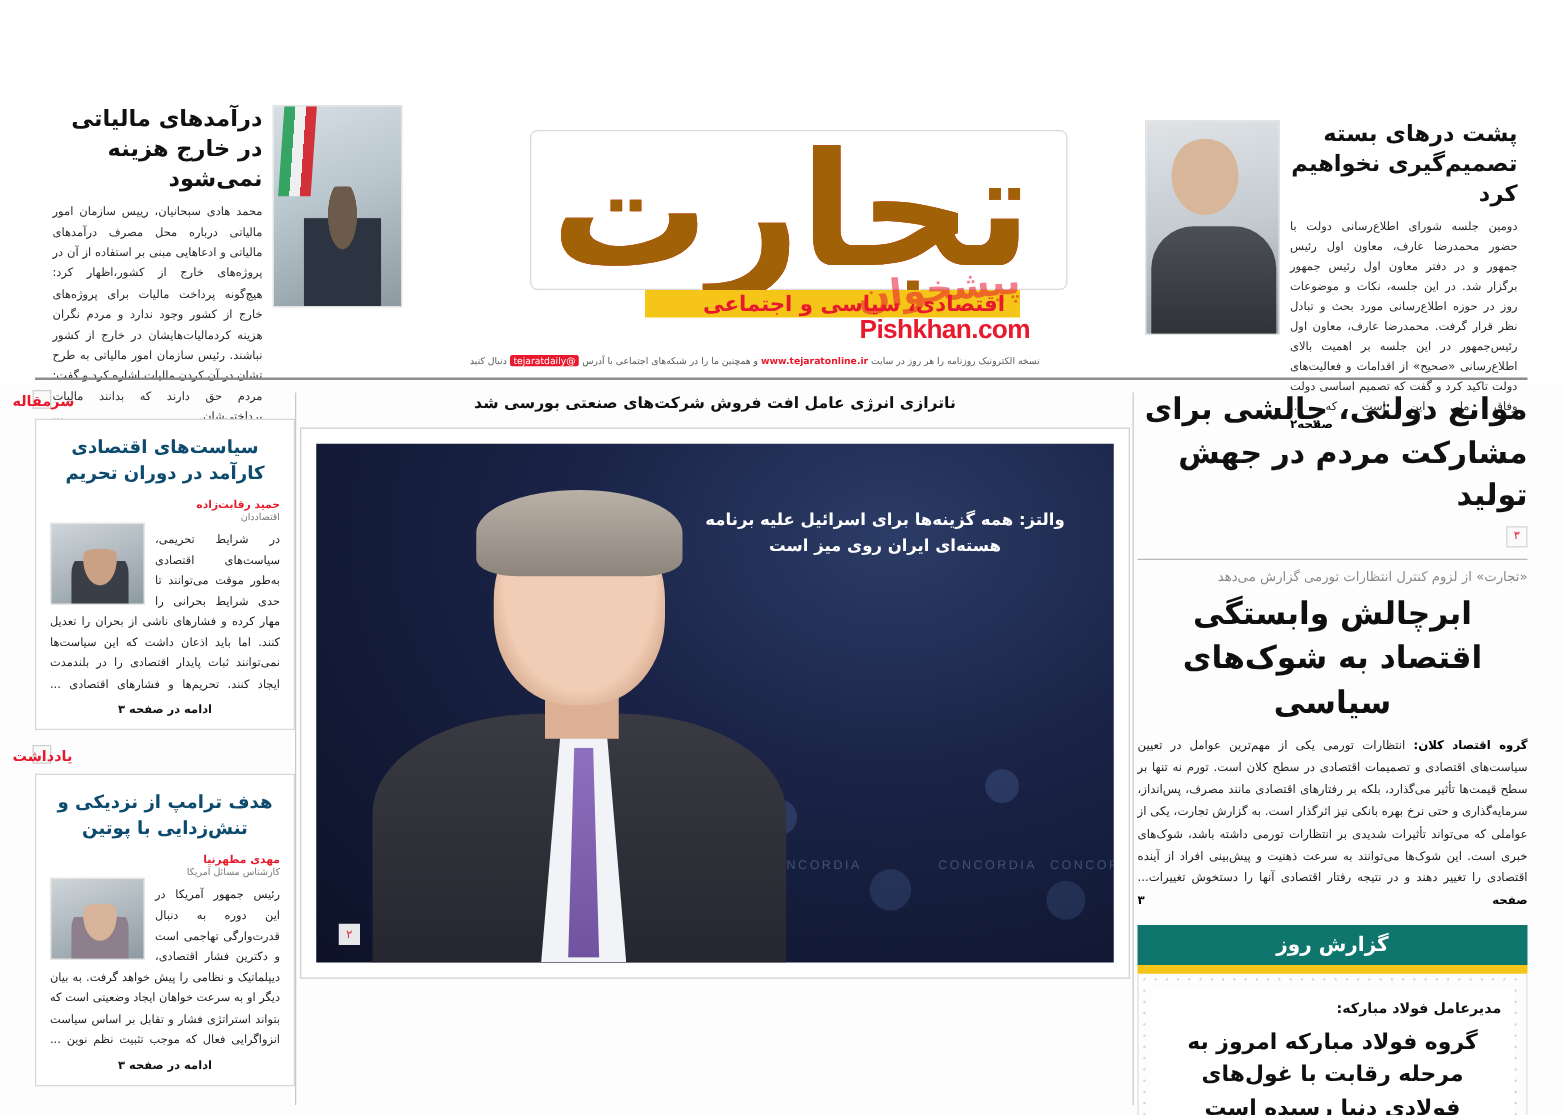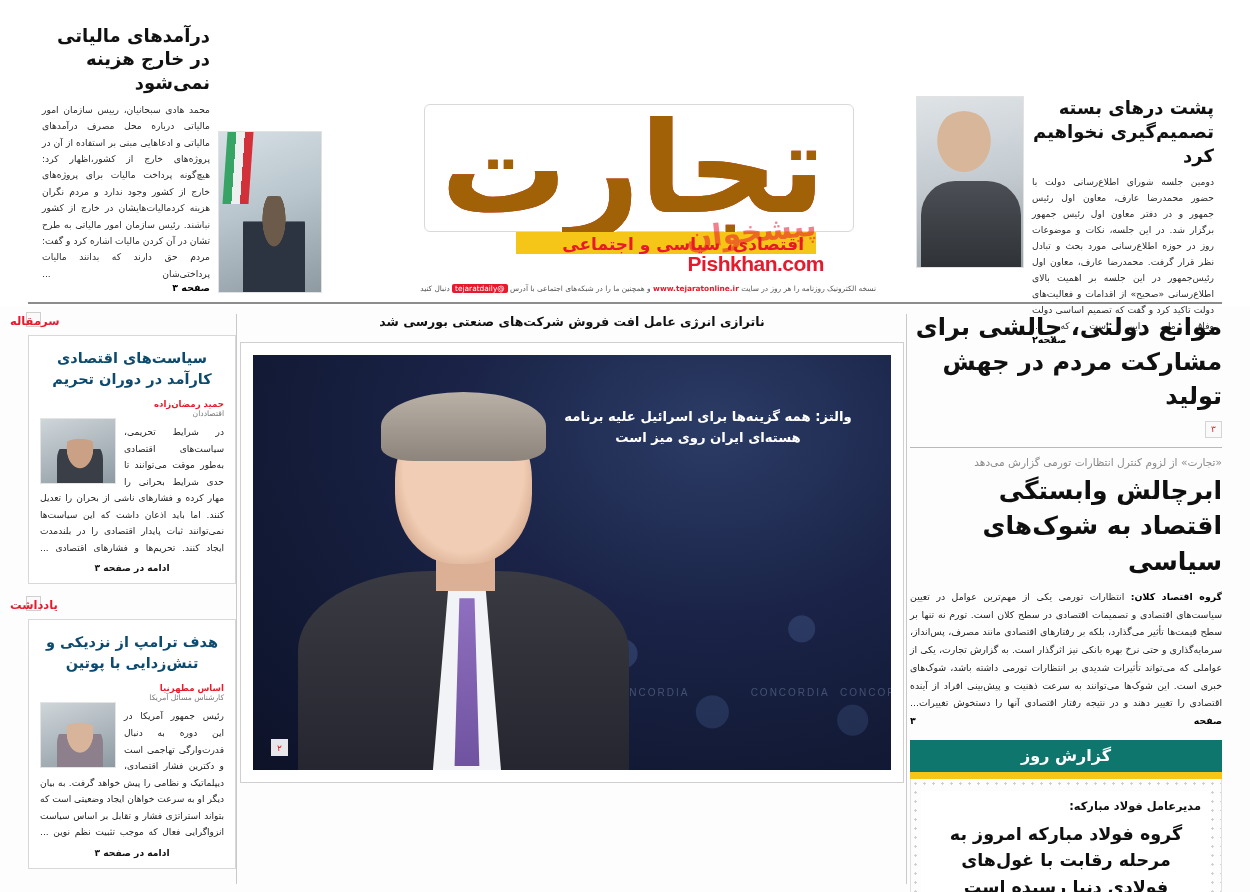--- a/index.html
+++ b/index.html
@@ -22,23 +22,23 @@
     width: 1250px; height: 306px;
     background: #ffffff;
   }
   .topband-rule {
     position: absolute; left: 28px; top: 302px;
     width: 1194px; height: 2px; background: #8d8d8d;
   }
 
   
   .teaser-left {
-    position: absolute; left: 42px; top: 103px;
+    position: absolute; left: 42px; top: 84px;
     width: 290px; height: 190px;
-    display: flex; flex-direction: row-reverse; gap: 8px; align-items: flex-end;
+    display: flex; flex-direction: row-reverse; gap: 8px;
   }
   .teaser-left .txtcol { width: 168px; text-align: right; }
   .teaser-left .photo {
     width: 104px; height: 162px;
     background: linear-gradient(160deg,#d6dfe4 0%,#b9c6cd 45%,#8e9aa2 100%);
     position: relative; overflow: hidden; border: 1px solid #e2e2e2;
   }
   .teaser-left .photo::before {
     content:""; position:absolute; left:6px; top:0; width:26px; height:72px;
     background: linear-gradient(90deg,#2aa05a 0 34%, #f2f2f2 34% 67%, #d4232c 67% 100%);
@@ -135,21 +135,21 @@
     width: 190px; text-align: right; z-index: 4;
     border-left: 1px solid #bbb; padding-left: 8px;
   }
   .dateblock div { font-size: 10px; line-height: 1.62; color: #333; }
   .dateblock .eng {
     direction: ltr; text-align: left; letter-spacing: 1.6px;
     font-family: "Liberation Sans", sans-serif; font-size: 9.5px; color:#333;
   }
   .siteline {
     position: absolute; left: 0; top: 192px; width: 500px;
-    text-align: right; font-size: 7.4px; color: #555; direction: rtl;
+    text-align: left; font-size: 7.4px; color: #555; direction: rtl;
   }
   .siteline b { color:#e8192c; }
   .siteline .chip { background:#e8192c; color:#fff; padding:0 3px; border-radius:2px;}
 
   
   .body-area { position:absolute; left:0; top:306px; width:1034px; height:586px;}
 
   .col-left  { position:absolute; left:28px;  top:8px;  width:208px; }
   .col-mid   { position:absolute; left:240px; top:4px;  width:664px; }
   .col-right { position:absolute; left:910px; top:4px;  width:312px; }
@@ -285,21 +285,21 @@
   
   .rc-head {
     font-size: 24px; font-weight: bold; line-height: 1.44; color:#111;
     text-align: right; letter-spacing: -.5px;
   }
   .rc-badge { margin-top: 7px; }
   .hrule { height:1px; background:#b9b9b9; margin: 9px 0 8px; }
   .rc-kicker { font-size: 10.6px; color: #8a8a8a; text-align: right; }
   .rc-head2 {
     margin-top: 5px; font-size: 25px; font-weight: bold; line-height: 1.42;
-    color:#0f0f0f; text-align: right; letter-spacing:-.6px;
+    color:#0f0f0f; text-align: center; letter-spacing:-.6px;
   }
   .rc-body {
     margin-top: 9px; font-size: 9.4px; line-height: 1.88; color:#222;
     text-align: justify; text-align-last: justify;
   }
   .rc-body b { color:#000; }
   .rc-more { font-weight:bold; font-size:9.4px; color:#000;}
 
   .redbar {
     margin-top: 10px; background:#0f766e; color:#fff;
@@ -373,38 +373,38 @@
     <div class="col-left">
 
       <div>
         <div class="kicker">
           <span class="sq"></span>
           <span class="lbl">سرمقاله</span>
         </div>
         <div class="opbox">
           <div class="op-title">سیاست‌های اقتصادی کارآمد در دوران تحریم</div>
           <div class="op-auth">
-            <div class="nm">حمید رمضان‌زاده</div>
+            <div class="nm">حمید رقابت‌زاده</div>
             <div class="rl">اقتصاددان</div>
           </div>
           <div class="op-photo"></div>
           <div class="op-body">در شرایط تحریمی، سیاست‌های اقتصادی به‌طور موقت می‌توانند تا حدی شرایط بحرانی را مهار کرده و فشارهای ناشی از بحران را تعدیل کنند. اما باید اذعان داشت که این سیاست‌ها نمی‌توانند ثبات پایدار اقتصادی را در بلندمدت ایجاد کنند. تحریم‌ها و فشارهای اقتصادی ...</div>
           <div class="op-cont">ادامه در صفحه ۳</div>
         </div>
       </div>
 
       <div style="margin-top:14px">
         <div class="kicker">
           <span class="sq"></span>
           <span class="lbl">یادداشت</span>
         </div>
         <div class="opbox">
           <div class="op-title">هدف ترامپ از نزدیکی و تنش‌زدایی با پوتین</div>
           <div class="op-auth">
-            <div class="nm">اساس مطهرنیا</div>
+            <div class="nm">مهدی مطهرنیا</div>
             <div class="rl">کارشناس مسائل آمریکا</div>
           </div>
           <div class="op-photo p2"></div>
           <div class="op-body">رئیس جمهور آمریکا در این دوره به دنبال قدرت‌وارگی تهاجمی است و دکترین فشار اقتصادی، دیپلماتیک و نظامی را پیش خواهد گرفت. به بیان دیگر او به سرعت خواهان ایجاد وضعیتی است که بتواند استراتژی فشار و تقابل بر اساس سیاست انزواگرایی فعال که موجب تثبیت نظم نوین ...</div>
           <div class="op-cont">ادامه در صفحه ۳</div>
         </div>
       </div>
     </div>
 
     <div class="col-mid">

